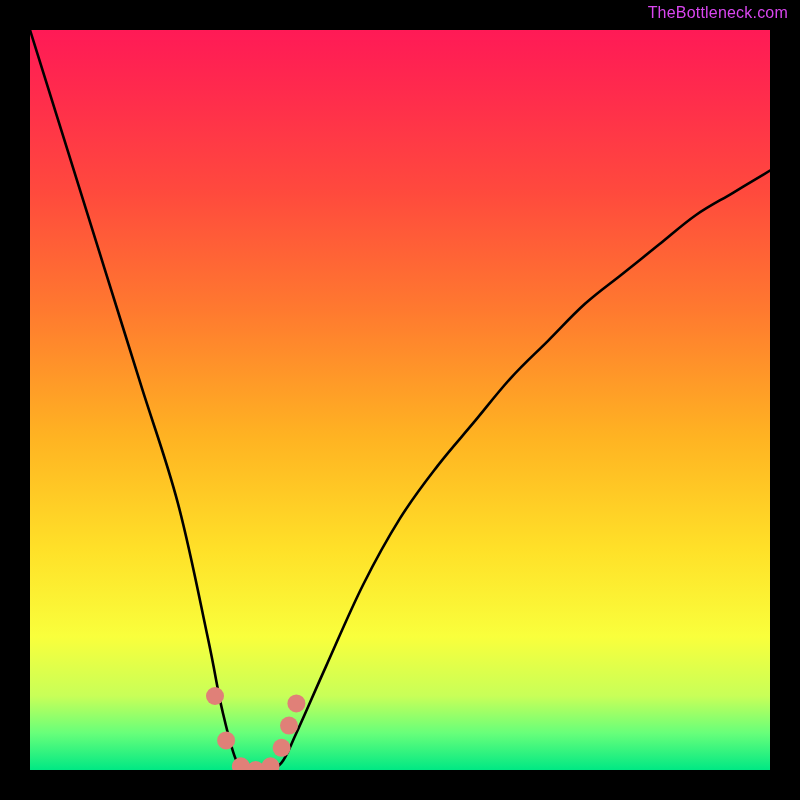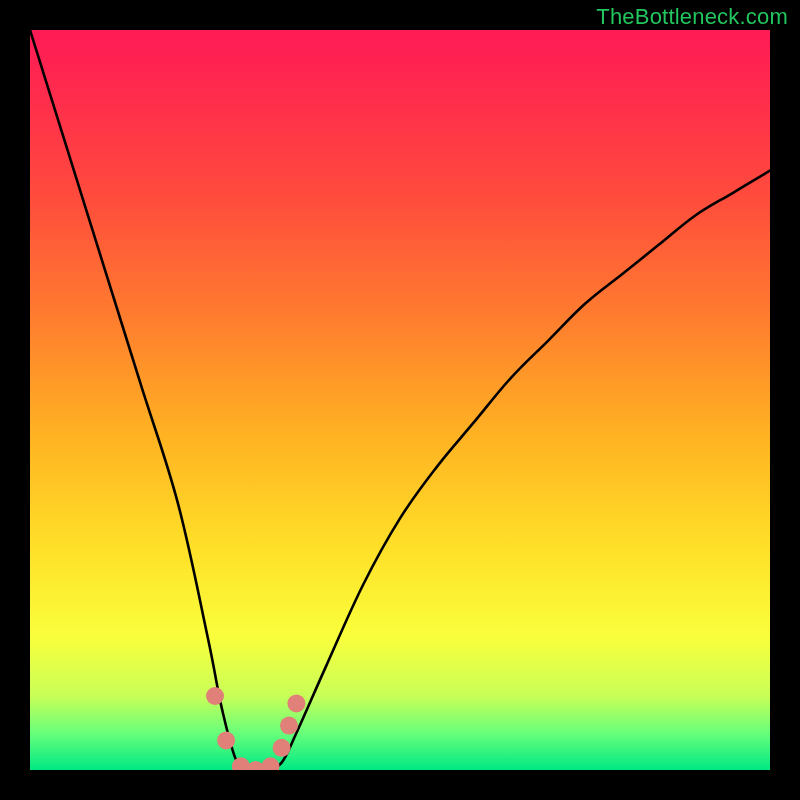--- a/index.html
+++ b/index.html
@@ -40,22 +40,22 @@
       #f9ff3c 82%,
       #c8ff58 90%,
       #68ff7a 95%,
       #00e884 100%
     );
   }
   .watermark {
     position: absolute;
     top: 4px;
     right: 12px;
-    color: #22c55e;
-    font-size: 22px;
+    color: #d946ef;
+    font-size: 16px;
     letter-spacing: 0.2px;
     user-select: none;
   }
   svg.curve {
     position: absolute;
     inset: 0;
   }
 </style>
 </head>
 <body>

